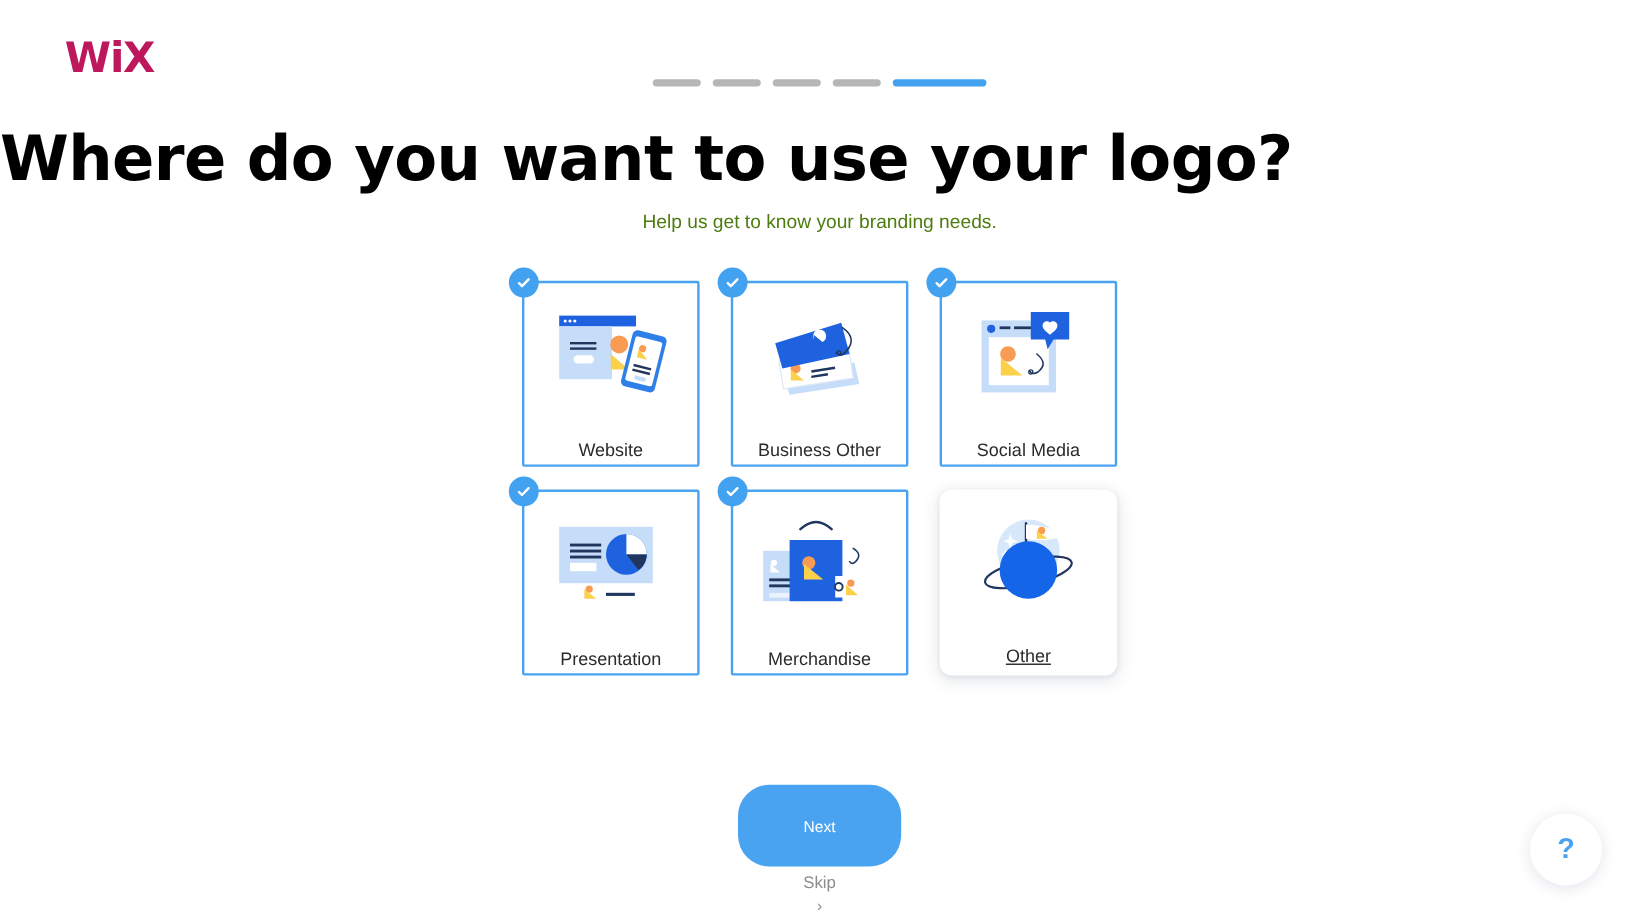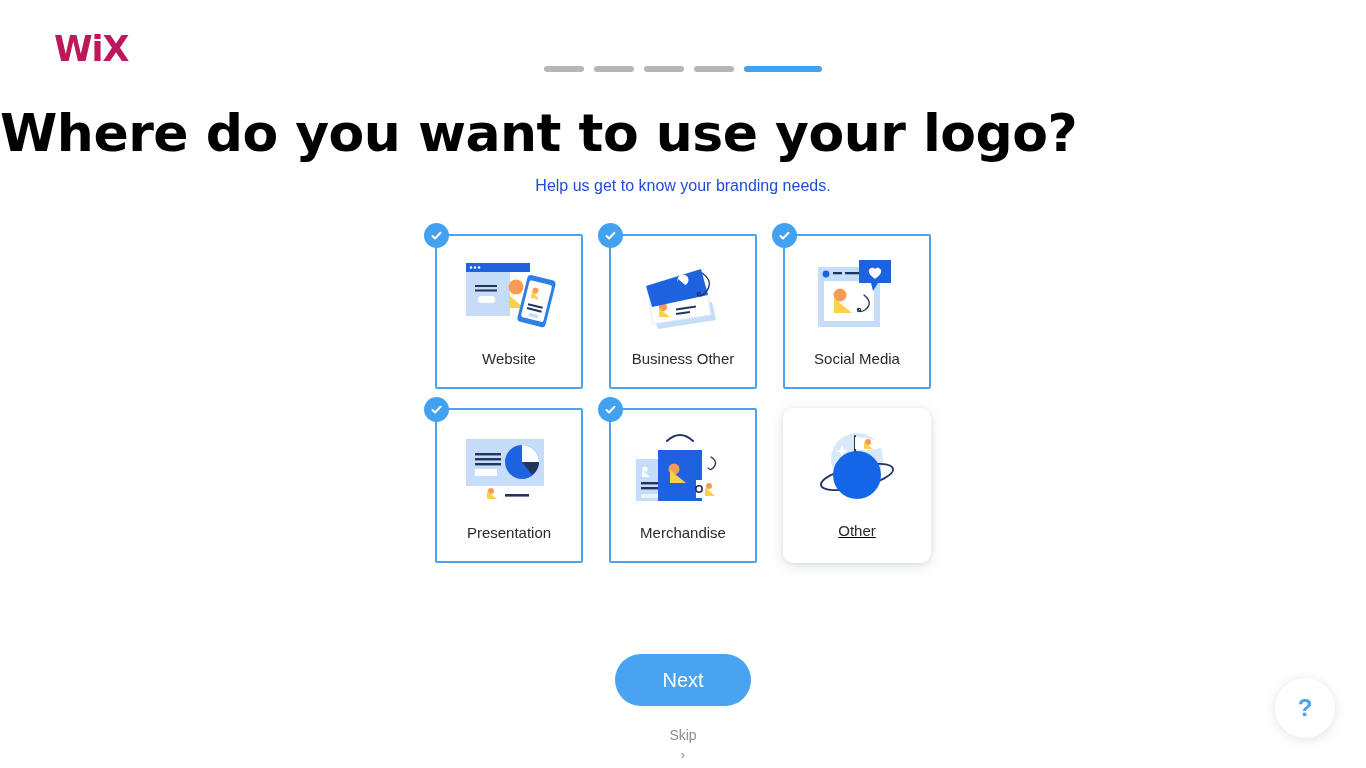--- a/index.html
+++ b/index.html
@@ -70,21 +70,21 @@
     line-height: 1.15;
     margin: 0;
   }
   .subtitle {
     position: absolute;
     left: 0;
     right: 0;
     top: 177px;
     text-align: center;
     font-size: 16px;
-    color: #1d4ed8;
+    color: #4d7c0f;
     margin: 0;
   }
 
   
   .grid {
     position: absolute;
     left: 50%;
     transform: translateX(-50%);
     top: 234px;
     display: grid;
@@ -135,37 +135,37 @@
     height: 86px;
     margin-top: 17px;
     display: flex;
     align-items: center;
     justify-content: center;
   }
   .card-label {
     font-size: 15px;
     color: #2b2b2b;
     text-align: center;
-    margin-top: 11px;
+    margin-top: 28px;
     white-space: nowrap;
   }
 
   
   .next-btn {
     position: absolute;
     left: 50%;
     transform: translateX(-50%);
     top: 654px;
     width: 136px;
-    height: 52px;
+    height: 68px;
     border: none;
     border-radius: 26px;
     background: #4aa3f0;
     color: #ffffff;
-    font-size: 20px;
+    font-size: 13px;
     font-family: "Liberation Sans", sans-serif;
     cursor: pointer;
     padding: 0;
   }
 
   .skip {
     position: absolute;
     left: 50%;
     transform: translateX(-50%);
     top: 727px;

